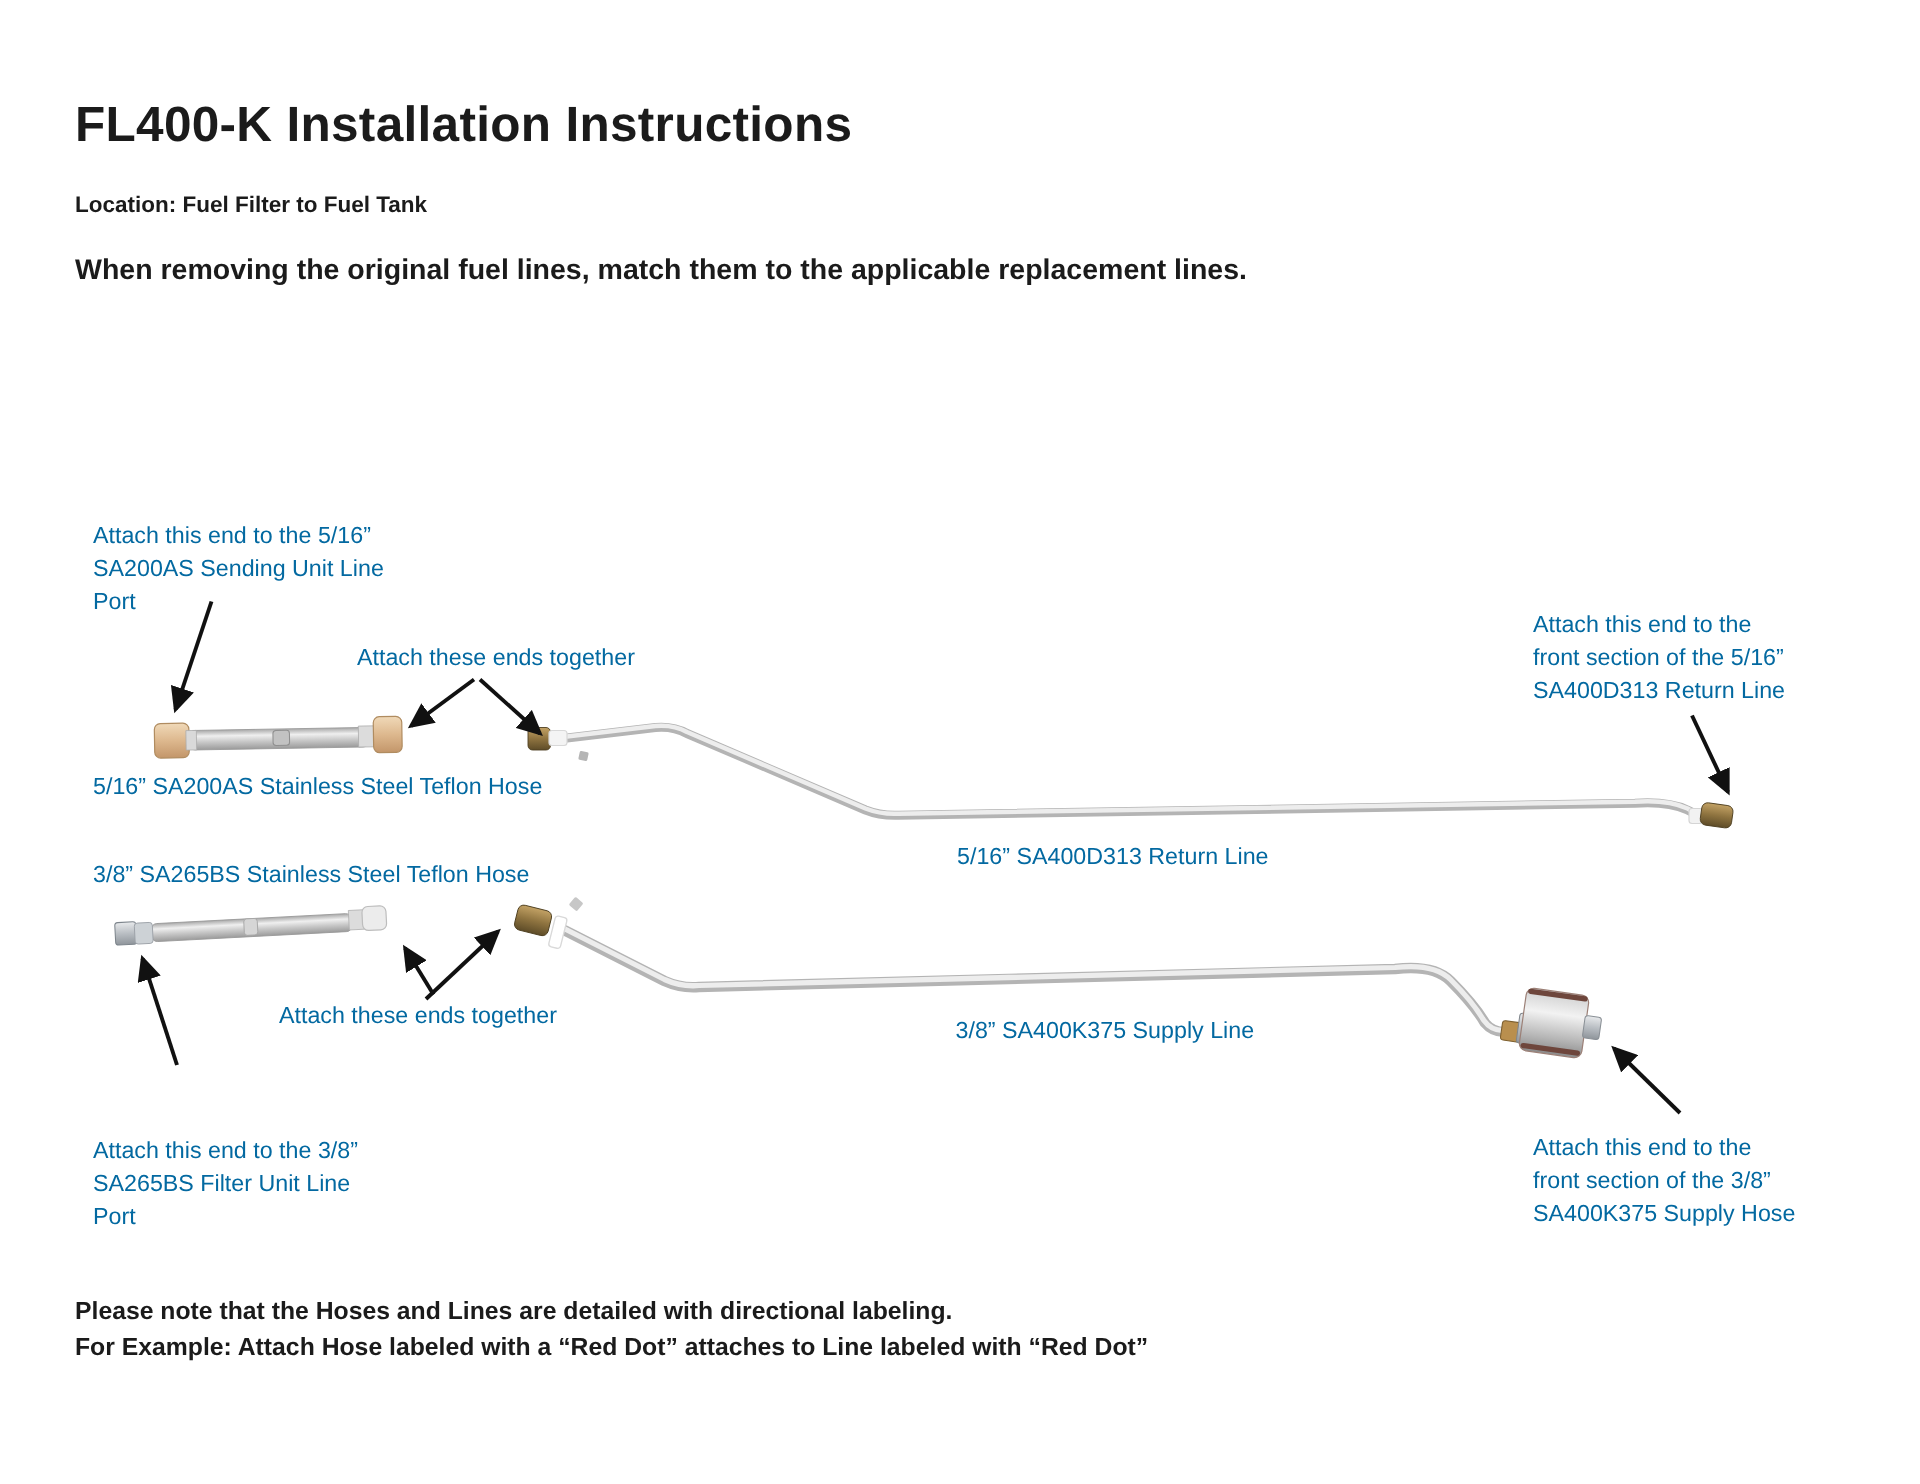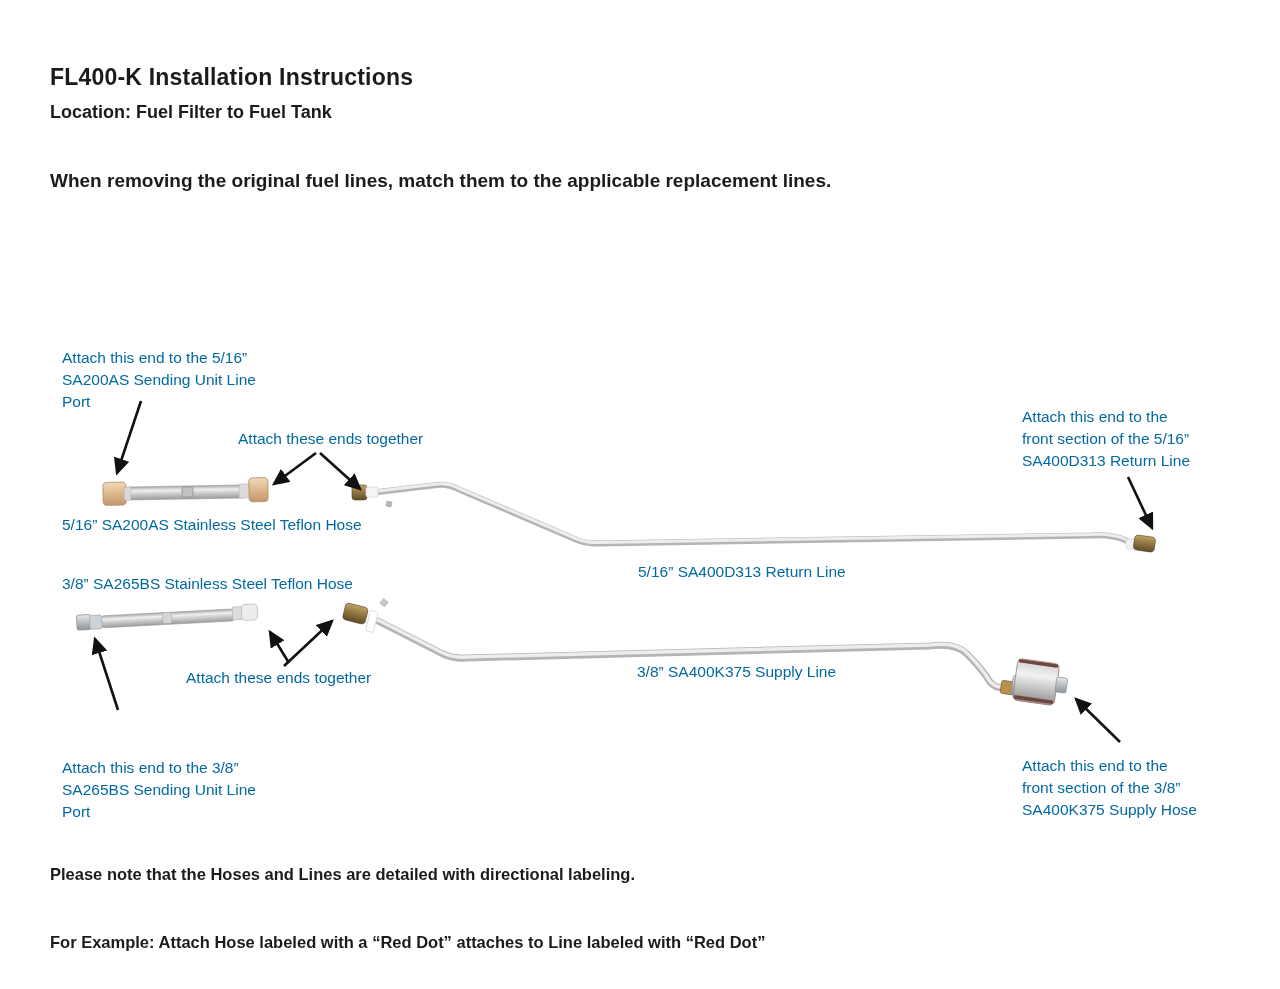--- a/index.html
+++ b/index.html
@@ -5,22 +5,22 @@
   html,body{margin:0;padding:0;background:#ffffff;}
   #page{
     position:relative;
     width:1280px;height:989px;
     background:#ffffff;
     font-family:"Liberation Sans", sans-serif;
     color:#1b1b1b;
     overflow:hidden;
   }
   .abs{position:absolute;}
-  #title{left:50px;top:64px;font-size:23px;font-weight:700;letter-spacing:0.2px;}
-  #location{left:50px;top:102px;font-size:18px;font-weight:700;}
+  #title{left:50px;top:64px;font-size:33px;font-weight:700;letter-spacing:0.2px;}
+  #location{left:50px;top:128px;font-size:15px;font-weight:700;}
   #instruction{left:50px;top:170px;font-size:19px;font-weight:700;}
   .dlabel{font-size:15.5px;font-weight:400;line-height:22px;color:#0369a1;white-space:nowrap;}
   .footer-line{font-size:16.5px;font-weight:700;line-height:24px;white-space:nowrap;}
   #diagram-svg{position:absolute;left:0;top:0;}
 </style>
 </head>
 <body>
 
 <div id="page">
 
@@ -138,28 +138,28 @@
     <div>front section of the 5/16”</div>
     <div>SA400D313 Return Line</div>
   </div>
 
   <div class="abs dlabel" style="left:62px;top:573px;">3/8” SA265BS Stainless Steel Teflon Hose</div>
 
   <div class="abs dlabel" style="left:186px;top:667px;">Attach these ends together</div>
 
   <div class="abs dlabel" style="left:62px;top:757px;">
     <div>Attach this end to the 3/8”</div>
-    <div>SA265BS Sending Unit Line</div>
+    <div>SA265BS Filter Unit Line</div>
     <div>Port</div>
   </div>
 
-  <div class="abs dlabel" style="left:637px;top:661px;">3/8” SA400K375 Supply Line</div>
+  <div class="abs dlabel" style="left:637px;top:677px;">3/8” SA400K375 Supply Line</div>
 
   <div class="abs dlabel" style="left:1022px;top:755px;">
     <div>Attach this end to the</div>
     <div>front section of the 3/8”</div>
     <div>SA400K375 Supply Hose</div>
   </div>
 
   <div class="abs footer-line" style="left:50px;top:862px;">Please note that the Hoses and Lines are detailed with directional labeling.</div>
-  <div class="abs footer-line" style="left:50px;top:886px;margin-top:44px;">For Example: Attach Hose labeled with a “Red Dot” attaches to Line labeled with “Red Dot”</div>
+  <div class="abs footer-line" style="left:50px;top:886px;">For Example: Attach Hose labeled with a “Red Dot” attaches to Line labeled with “Red Dot”</div>
 
 </div>
 
 </body></html>

